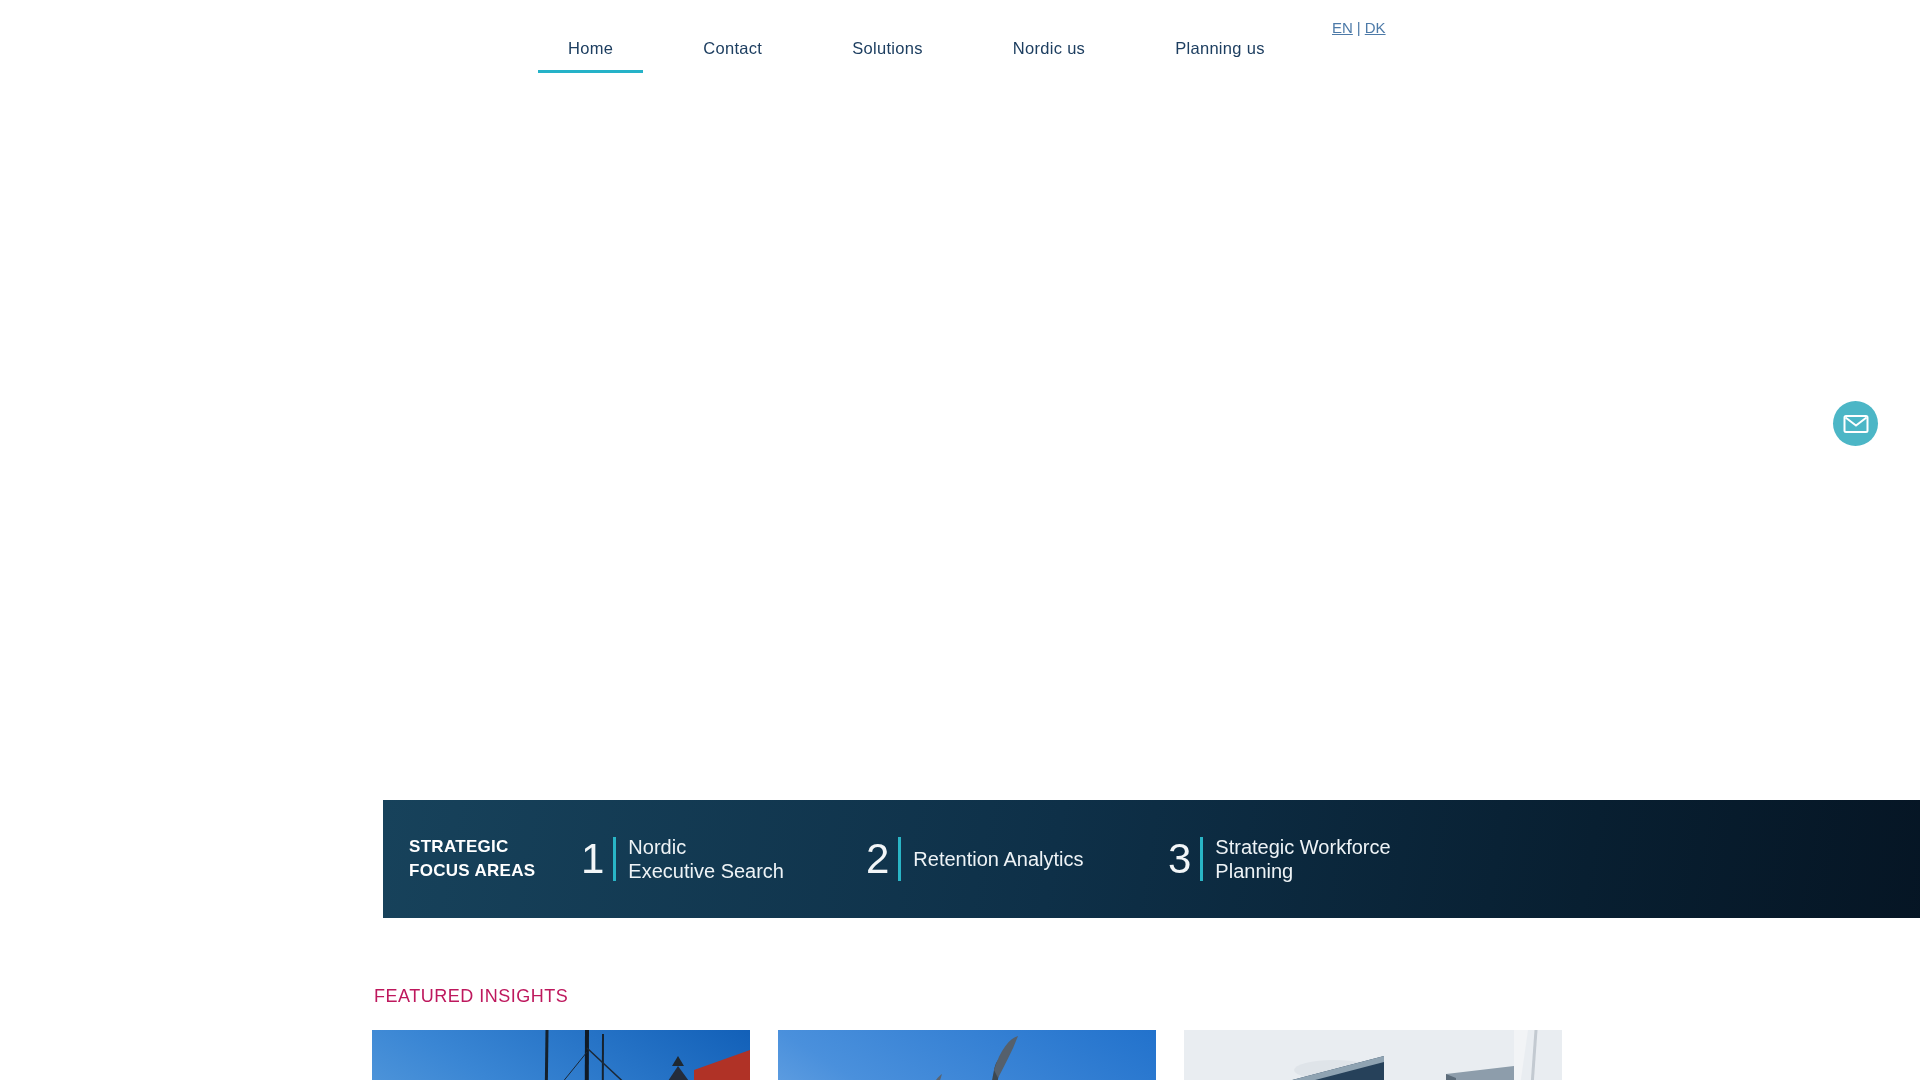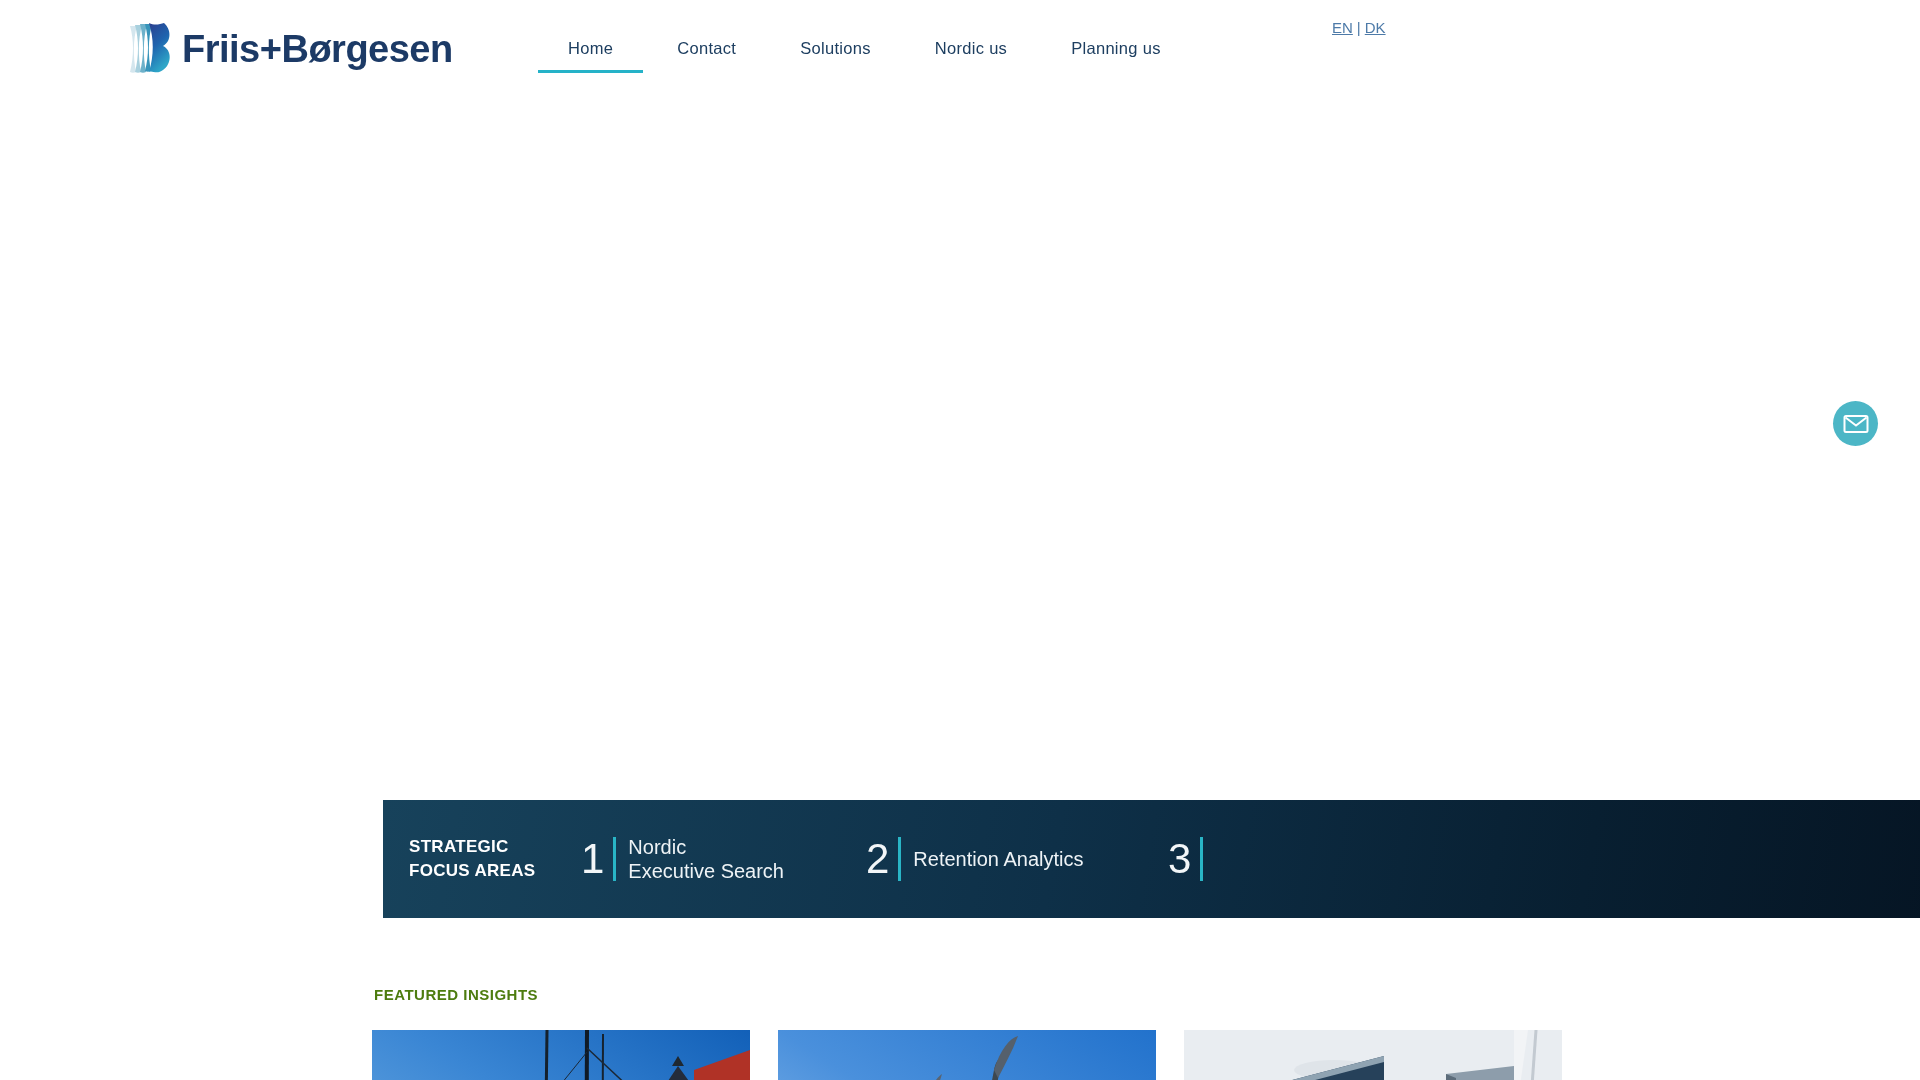--- a/index.html
+++ b/index.html
@@ -7,21 +7,21 @@
               font-family:"Liberation Sans", sans-serif; position:relative; }
 
   
   .header { position:absolute; left:0; top:0; width:1920px; height:90px; background:#fff; }
 
   .logo { position:absolute; left:128px; top:22px; display:flex; align-items:center; cursor:pointer; }
   .logo-mark { width:44px; height:54px; display:block; }
   .logo-text { margin-left:10px; font-size:38px; font-weight:bold; color:#1c3a66;
                letter-spacing:-0.5px; }
 
-  .nav { position:absolute; left:538px; top:38px; display:flex; gap:4px;align-items:flex-end; }
+  .nav { position:absolute; left:538px; top:38px; display:flex; gap:30px;align-items:flex-end; }
   .nav-item { font-size:16.5px; color:#1d3e60; letter-spacing:0.3px; padding:0 30px 12px 30px;
               border-bottom:3px solid transparent; cursor:pointer; white-space:nowrap; line-height:20px; }
   .nav-item.active { border-bottom-color:#25b2c8; }
 
   .lang { position:absolute; left:1332px; top:19px; font-size:15px; color:#4d7aa8; }
   .lang a { color:#4d7aa8; text-decoration:underline; cursor:pointer; }
   .lang .sep { text-decoration:none; padding:0 4px; color:#4d7aa8; }
 
   
   .contact-fab { position:absolute; left:1833px; top:401px; width:45px; height:45px;
@@ -37,48 +37,31 @@
   .focus-item { position:absolute; top:0; height:118px; display:flex; align-items:center; }
   .focus-item-1 { left:198px; }
   .focus-item-2 { left:483px; }
   .focus-item-3 { left:785px; }
   .focus-number { font-size:42px; font-weight:400; color:#f2f6f8; line-height:1; }
   .focus-bar { width:3px; height:44px; background:#29b5c6; margin:0 12px 0 9px; }
   .focus-text { font-size:20px; line-height:24px; color:#eef3f6; font-weight:400;
                 display:flex; flex-direction:column; justify-content:center; }
 
   
-  .featured-heading { position:absolute; left:374px; top:986px; font-size:15px;
-                      font-weight:bold; color:#4d7c0f; letter-spacing:0.5px; }
+  .featured-heading { position:absolute; left:374px; top:986px; font-size:18px;
+                      font-weight:normal; color:#be185d; letter-spacing:0.5px; }
   .cards { position:absolute; left:372px; top:1030px; display:flex; gap:28px; }
   .card { width:378px; height:240px; overflow:hidden; cursor:pointer; }
   .card svg { display:block; width:378px; height:240px; }
 </style>
 </head>
 <body>
 
 <div class="header">
 
-  <div class="logo">
-    <svg class="logo-mark" viewBox="0 0 44 54">
-      <defs>
-        <linearGradient id="bGrad" x1="0" y1="0" x2="0.4" y2="1">
-          <stop offset="0" stop-color="#2b3f8e"></stop>
-          <stop offset="0.5" stop-color="#1e63ae"></stop>
-          <stop offset="1" stop-color="#2fa6c8"></stop>
-        </linearGradient>
-      </defs>
-      <path d="M2,4 C6,18 6,34 2,50 C4,51 6,51 8,50 C5,34 5,18 9,4 Z" fill="#d4e6ee"></path>
-      <path d="M7,3 C11,18 11,34 7,50 C9,51 11,51 13,50 C10,34 10,18 14,3 Z" fill="#a8d0de"></path>
-      <path d="M12,2 C16,18 16,34 12,50 C14,51 16,51 18,50 C15,34 15,18 19,2 Z" fill="#6db1ca"></path>
-      <path d="M17,2 C21,18 21,33 17,49 C19,50 21,50 23,49 C20,33 20,18 24,2 Z" fill="#3794ba"></path>
-      <path d="M21,1 C27,4 32,2 36,1 C43,7 44,19 35,24 C44,28 44,42 35,48 C29,53 24,48 21,50 C26,33 26,17 21,1 Z" fill="url(#bGrad)"></path>
-    </svg>
-    <span class="logo-text">Friis+Børgesen</span>
-  </div>
 
   <nav class="nav">
     <div class="nav-item active">Home</div>
     <div class="nav-item">Contact</div>
     <div class="nav-item">Solutions</div>
     <div class="nav-item">Nordic us</div>
     <div class="nav-item">Planning us</div>
   </nav>
 
   <div class="lang">
@@ -113,20 +96,24 @@
     <div class="focus-bar"></div>
     <div class="focus-text">
       <span>Retention Analytics</span>
       <span></span>
     </div>
   </div>
 
   <div class="focus-item focus-item-3">
     <div class="focus-number">3</div>
     <div class="focus-bar"></div>
+    <div class="focus-text">
+      <span>Strategic Workforce</span>
+      <span>Planning</span>
+    </div>
   </div>
 </div>
 
 <div class="featured-heading">FEATURED INSIGHTS</div>
 
 <div class="cards">
 
   <div class="card">
     <svg viewBox="0 0 378 240" preserveAspectRatio="none">
       <defs>

